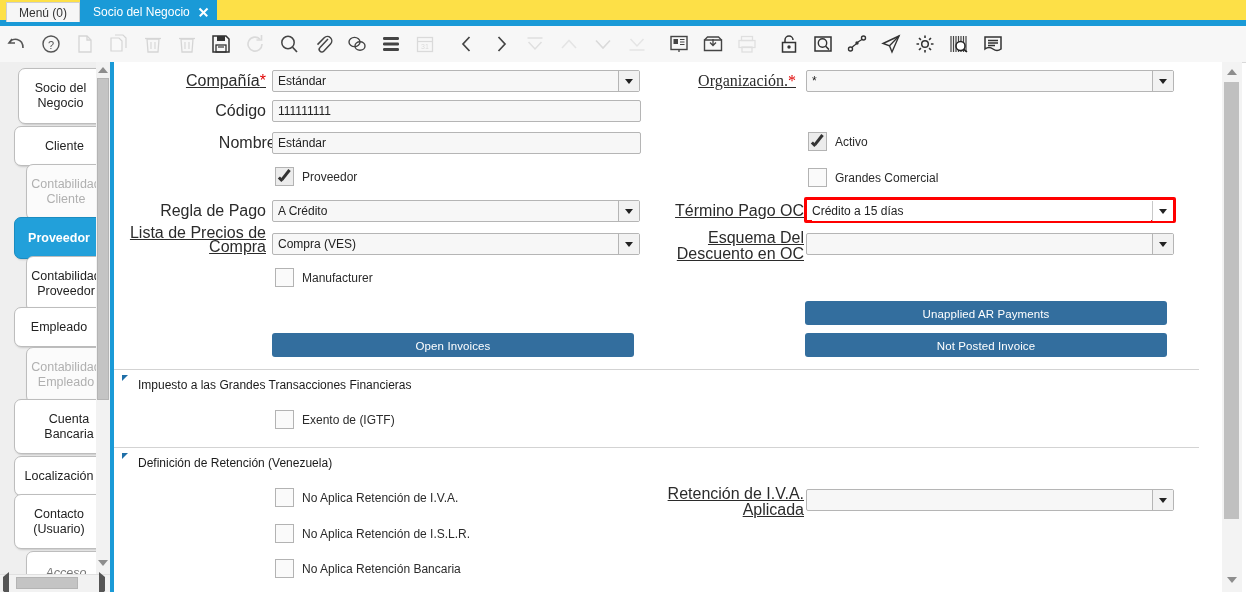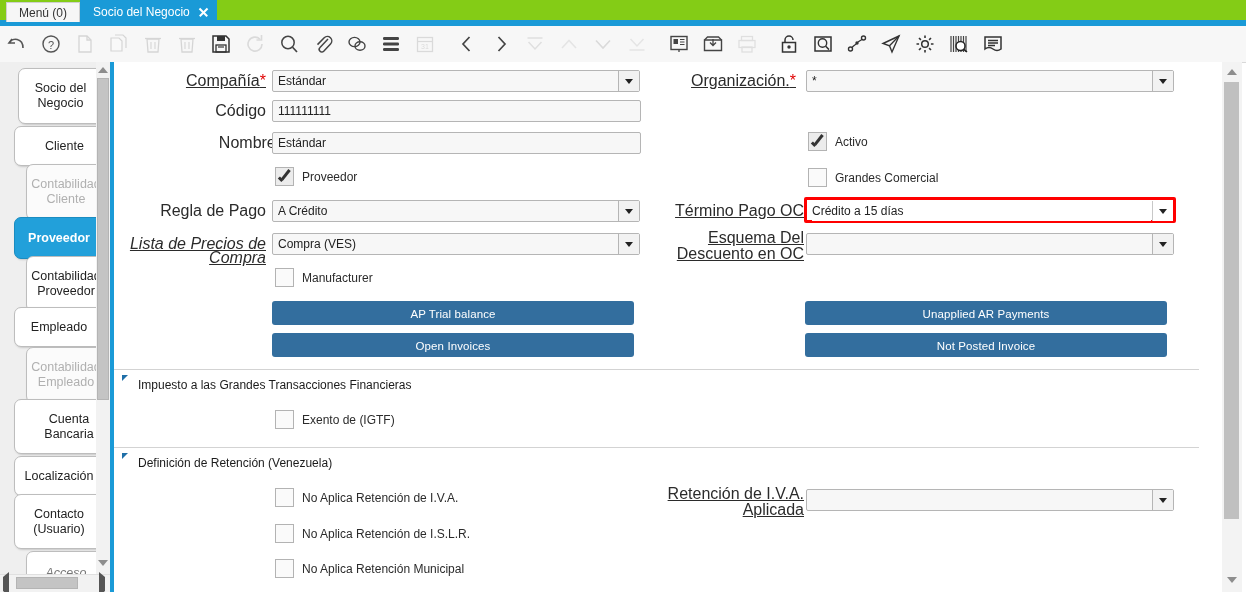--- a/index.html
+++ b/index.html
@@ -8,21 +8,21 @@
     background:#ffffff;
     font-family:"Liberation Sans", sans-serif;
     font-size:12px;
     color:#222;
     overflow:hidden;
     position:relative;
   }
   
   .tabstrip{
     position:absolute;left:0;top:0;width:1246px;height:22px;
-    background:#84cc16;
+    background:#fde047;
     border-bottom:none;
     display:flex;align-items:flex-end;
   }
   .tabstrip:after{
     content:"";position:absolute;left:0;top:20px;width:1246px;height:6px;
     background:#1a9ad7;
   }
   .tab{
     height:20px;line-height:20px;
     padding:0 12px;
@@ -530,21 +530,21 @@
     <span>111111111</span>
   </div>
 
   <div class="flabel" style="left:0px;top:74px;width:152px;margin-left:16px;">
     <span>Nombre</span><span class="req">*</span>
   </div>
   <div class="inputbox" style="left:158px;top:70px;width:369px;">
     <span>Estándar</span>
   </div>
 
-  <div class="flabel link" style="left:520px;top:12px;width:162px;">
+  <div class="flabel link" style="left:520px;top:12px;width:162px;font-family:Liberation Serif, serif;">
     <span>Organización.</span><span class="req">*</span>
   </div>
   <div class="combo" style="left:692px;top:8px;width:368px;">
     <span class="cval">*</span>
     <span class="carrow">
         <i></i>
       </span>
   </div>
 
   <div class="chkrow" style="left:694px;top:70px;">
@@ -575,21 +575,21 @@
   <div class="flabel link" style="left:528px;top:142px;width:162px;">
     <span>Término Pago OC</span>
   </div>
   <div class="combo highlight" style="left:690px;top:135px;width:372px;height:26px;">
     <span class="cval" style="top:1px;height:20px;line-height:20px;">Crédito a 15 días</span>
     <span class="carrow" style="top:1px;">
         <i></i>
       </span>
   </div>
 
-  <div class="flabel link" style="left:0px;top:175px;width:152px;font-style:italic;">
+  <div class="flabel link" style="left:0px;top:164px;width:152px;">
     <span>Lista de Precios de Compra</span>
   </div>
   <div class="combo" style="left:158px;top:171px;width:368px;">
     <span class="cval">Compra (VES)</span>
     <span class="carrow">
         <i></i>
       </span>
   </div>
 
   <div class="flabel link" style="left:528px;top:168px;width:162px;line-height:16px;">
@@ -600,21 +600,20 @@
     <span class="carrow">
         <i></i>
       </span>
   </div>
 
   <div class="chkrow" style="left:161px;top:206px;">
     <span class="chkbox"></span>
     <span class="chklabel">Manufacturer</span>
   </div>
 
-  <button class="bluebtn" style="left:158px;top:239px;width:362px;">AP Trial balance</button>
   <button class="bluebtn" style="left:691px;top:239px;width:362px;">Unapplied AR Payments</button>
   <button class="bluebtn" style="left:158px;top:271px;width:362px;">Open Invoices</button>
   <button class="bluebtn" style="left:691px;top:271px;width:362px;">Not Posted Invoice</button>
 
   <div class="sechead" style="top:307px;height:20px;">
     <span class="hr"></span>
     <span class="tri"></span>
     <span class="stitle" style="top:10px;">Impuesto a las Grandes Transacciones Financieras</span>
   </div>
   <div class="chkrow" style="left:161px;top:348px;">
@@ -631,21 +630,21 @@
   <div class="chkrow" style="left:161px;top:462px;">
     <span class="chkbox"></span>
     <span class="chklabel">No Aplica Retención de I.S.L.R.</span>
   </div>
   <div class="chkrow" style="left:161px;top:426px;">
     <span class="chkbox"></span>
     <span class="chklabel">No Aplica Retención de I.V.A.</span>
   </div>
   <div class="chkrow" style="left:161px;top:497px;">
     <span class="chkbox"></span>
-    <span class="chklabel">No Aplica Retención Municipal</span>
+    <span class="chklabel">No Aplica Retención Bancaria</span>
   </div>
 
   <div class="flabel link" style="left:528px;top:424px;width:162px;line-height:16px;">
     <span>Retención de I.V.A. Aplicada</span>
   </div>
   <div class="combo" style="left:692px;top:427px;width:368px;">
     <span class="cval"></span>
     <span class="carrow">
         <i></i>
       </span>

